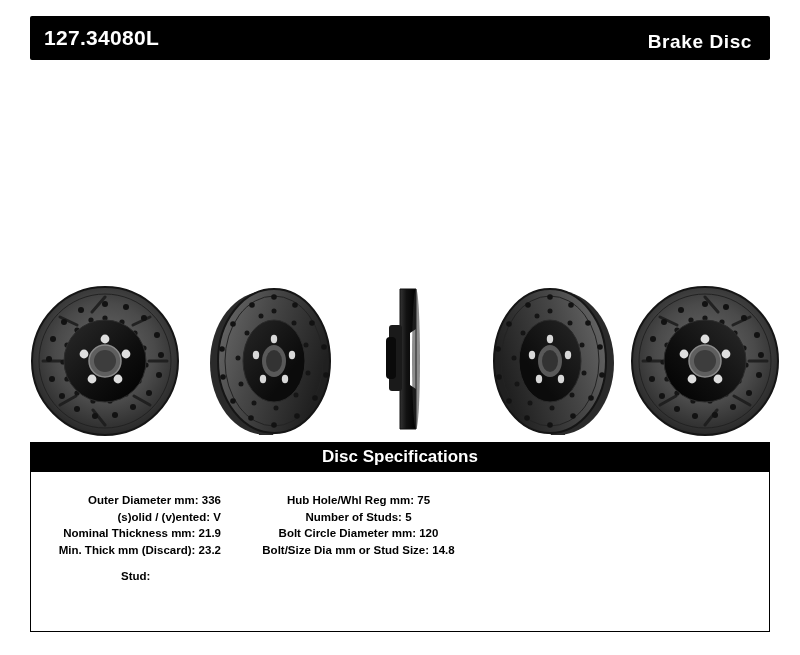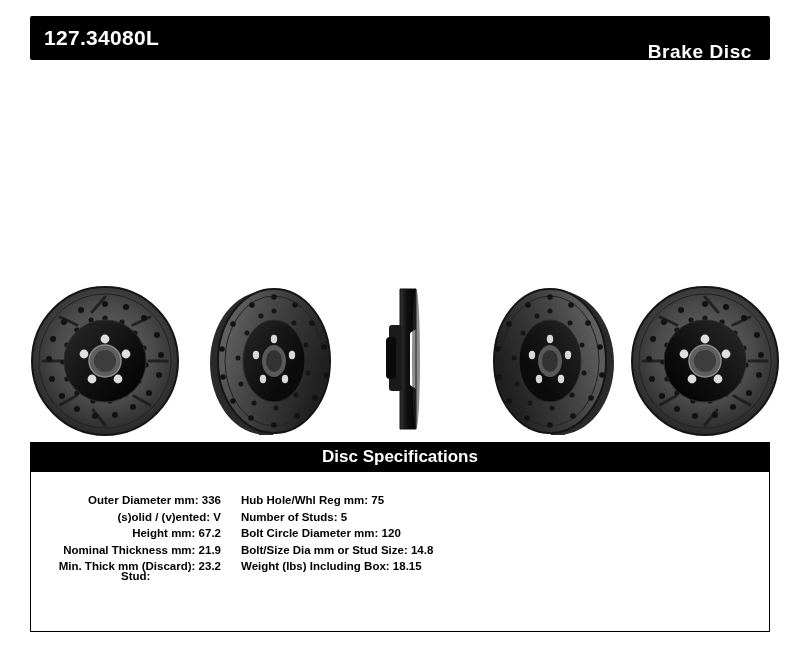--- a/index.html
+++ b/index.html
@@ -39,21 +39,21 @@
     height: 44px;
     line-height: 44px;
     font-size: 21px;
     font-weight: bold;
     color: #ffffff;
     letter-spacing: 0.3px;
   }
   .header-title {
     position: absolute;
     right: 18px;
-    top: 14px;
+    top: 4px;
     height: 44px;
     line-height: 44px;
     font-size: 19px;
     font-weight: bold;
     color: #ffffff;
     letter-spacing: 0.6px;
   }
 
   
   .images {
@@ -103,21 +103,21 @@
     border-top: none;
     box-sizing: border-box;
   }
   .col {
     position: absolute;
     top: 20px;
     font-size: 11.5px;
     font-weight: bold;
   }
   .col-a { left: 0px;   width: 190px; text-align: right; }
-  .col-b { left: 210px; width: 235px; text-align: left; }
+  .col-b { left: 210px; width: 235px; text-align: center; }
   .col-c { left: 500px; width: 145px; text-align: right; }
 
   .spec-row {
     height: 16.5px;
     line-height: 16.5px;
     white-space: nowrap;
   }
   .spec-row .val { font-weight: bold; }
 
   .note {
@@ -454,24 +454,20 @@
     <div class="col col-a">
       <div class="spec-row">
         <span>Outer Diameter mm: </span>
         <span class="val">336</span>
       </div>
       <div class="spec-row">
         <span>(s)olid / (v)ented: </span>
         <span class="val">V</span>
       </div>
       <div class="spec-row">
-        <span>Height mm: </span>
-        <span class="val">67.2</span>
-      </div>
-      <div class="spec-row">
         <span>Nominal Thickness mm: </span>
         <span class="val">21.9</span>
       </div>
       <div class="spec-row">
         <span>Min. Thick mm (Discard): </span>
         <span class="val">23.2</span>
       </div>
     </div>
 
     <div class="col col-b">
@@ -483,24 +479,20 @@
         <span>Number of Studs: </span>
         <span class="val">5</span>
       </div>
       <div class="spec-row">
         <span>Bolt Circle Diameter mm: </span>
         <span class="val">120</span>
       </div>
       <div class="spec-row">
         <span>Bolt/Size Dia mm or Stud Size: </span>
         <span class="val">14.8</span>
-      </div>
-      <div class="spec-row">
-        <span>Weight (lbs) Including Box: </span>
-        <span class="val">18.15</span>
       </div>
     </div>
 
 
     <div class="note">
       <span>Stud:</span>
       <span></span>
     </div>
 
   </div>

